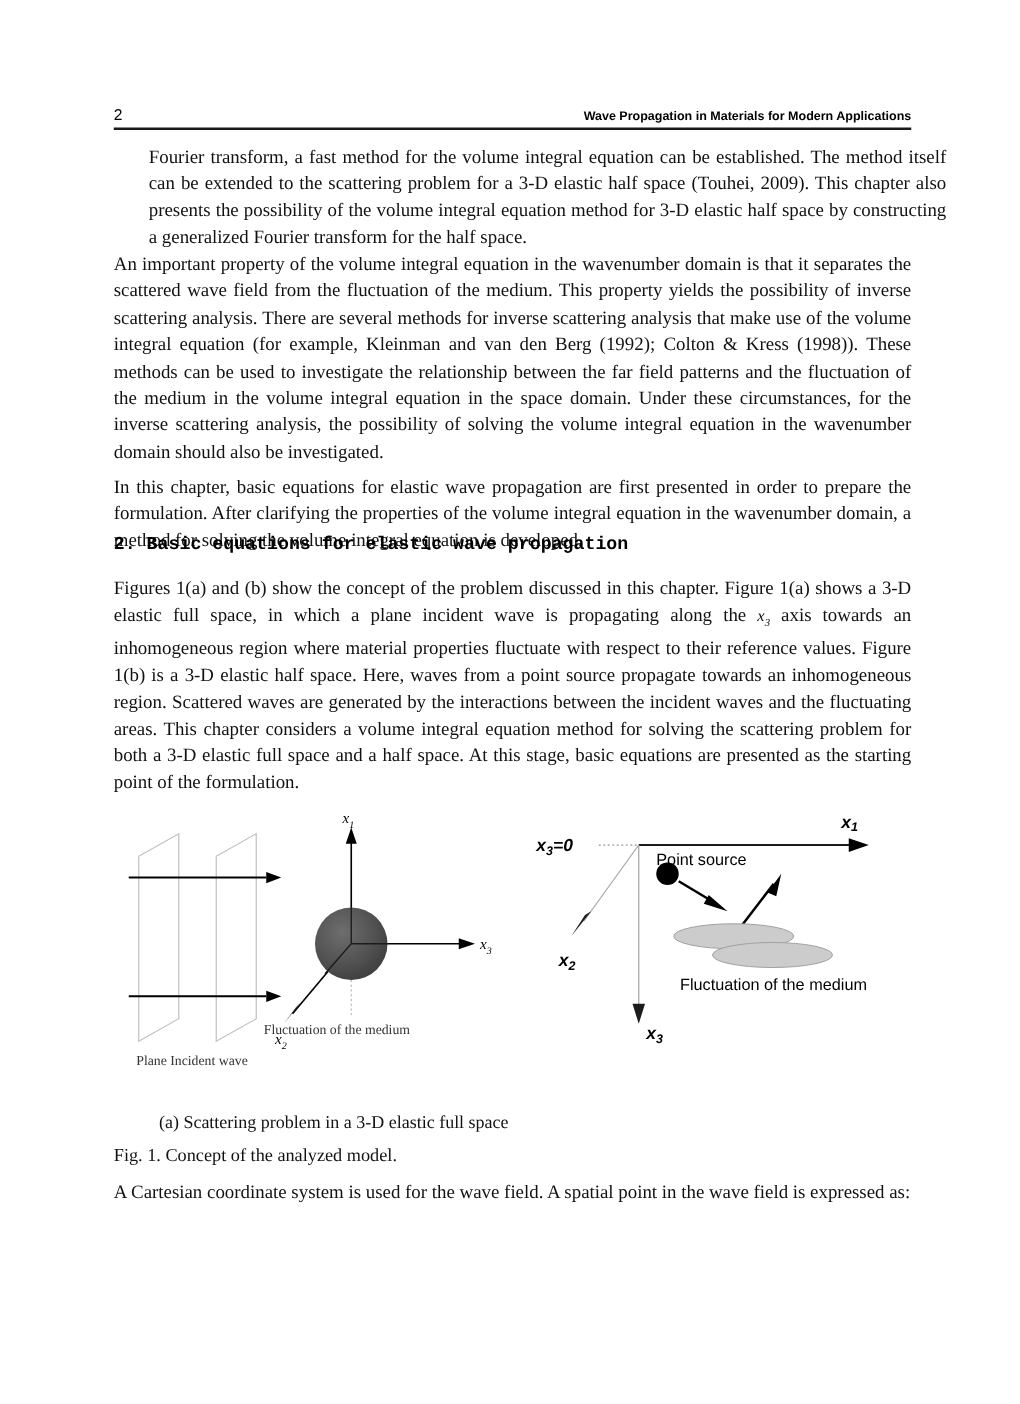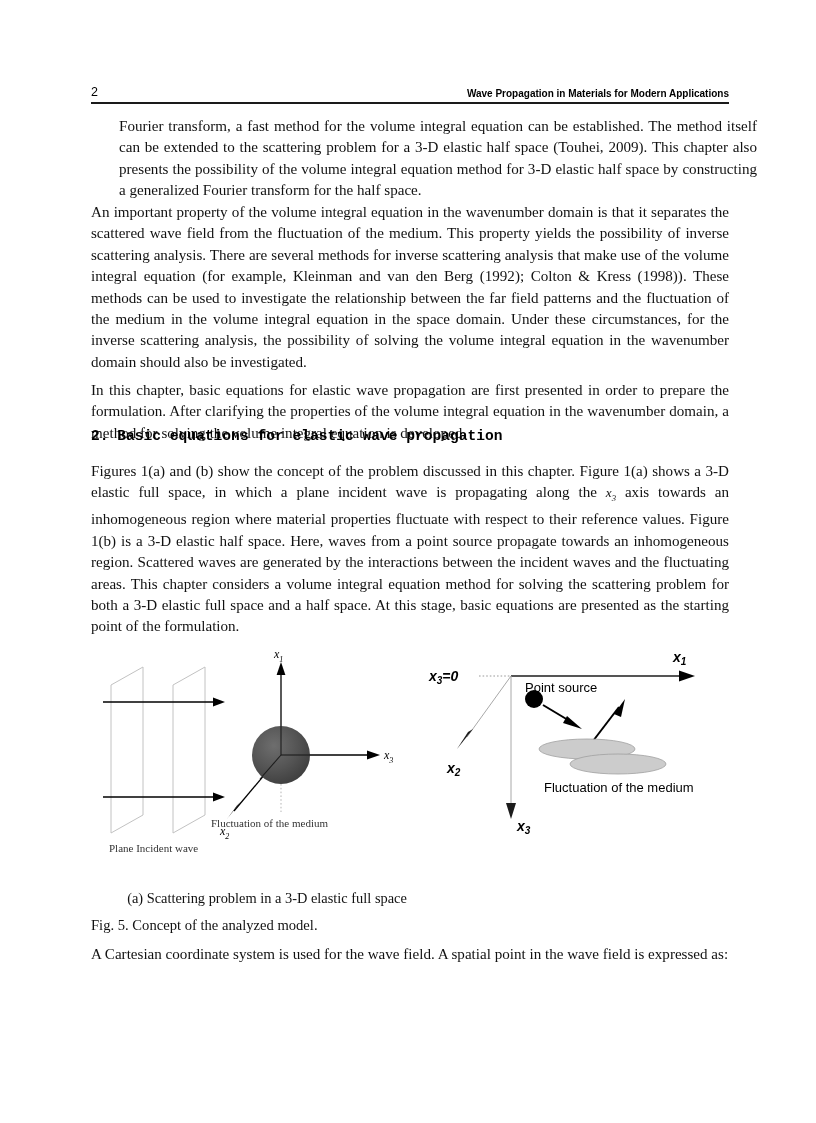--- a/index.html
+++ b/index.html
@@ -287,17 +287,17 @@
         <ellipse cx="197" cy="119" rx="48" ry="10" fill="#cccccc" stroke="#a0a0a0" stroke-width="0.8"></ellipse>
 
         <text class="svg-sans-label" x="123" y="147">Fluctuation of the medium</text>
       </svg>
     </div>
   </div>
 
   <div class="subcaption subcaption-a">(a) Scattering problem in a 3-D elastic full space</div>
 
 
-  <div class="fig-caption">Fig. 5. Concept of the analyzed model.</div>
+  <div class="fig-caption">Fig. 1. Concept of the analyzed model.</div>
 
   <div class="body-block p5">A Cartesian coordinate system is used for the wave field. A spatial point in the wave field is expressed as:</div>
 
 </div>
 
 </body></html>

